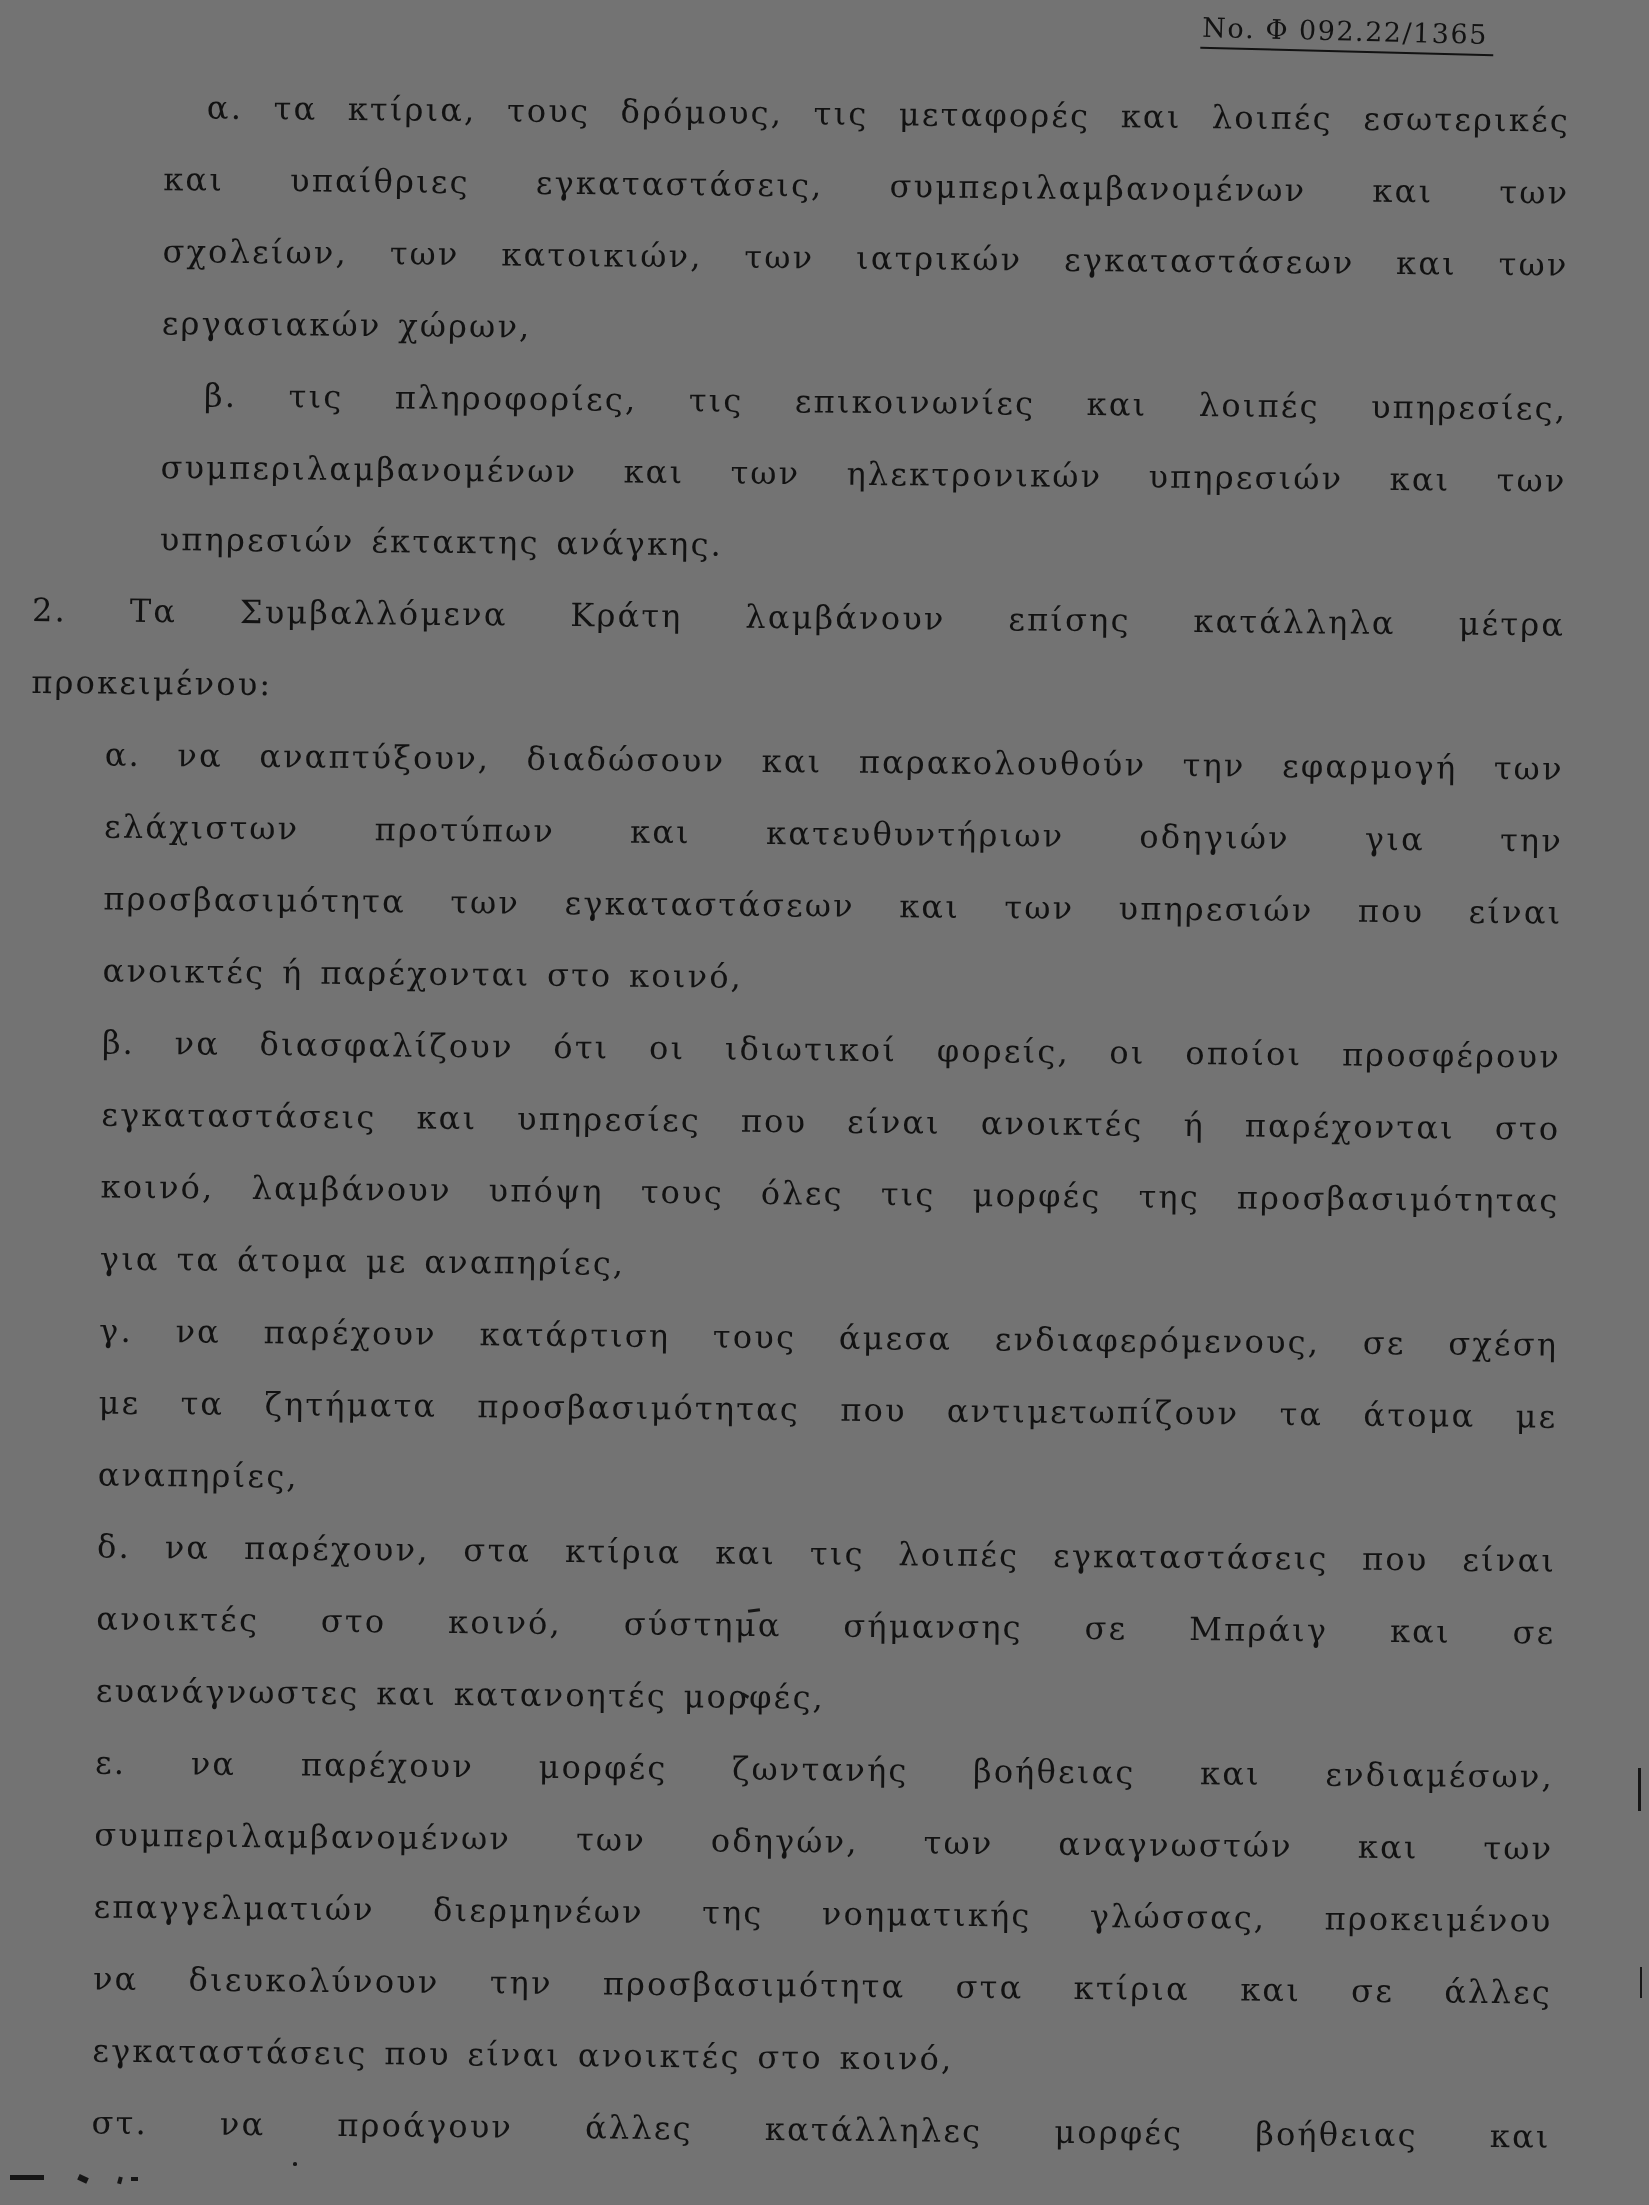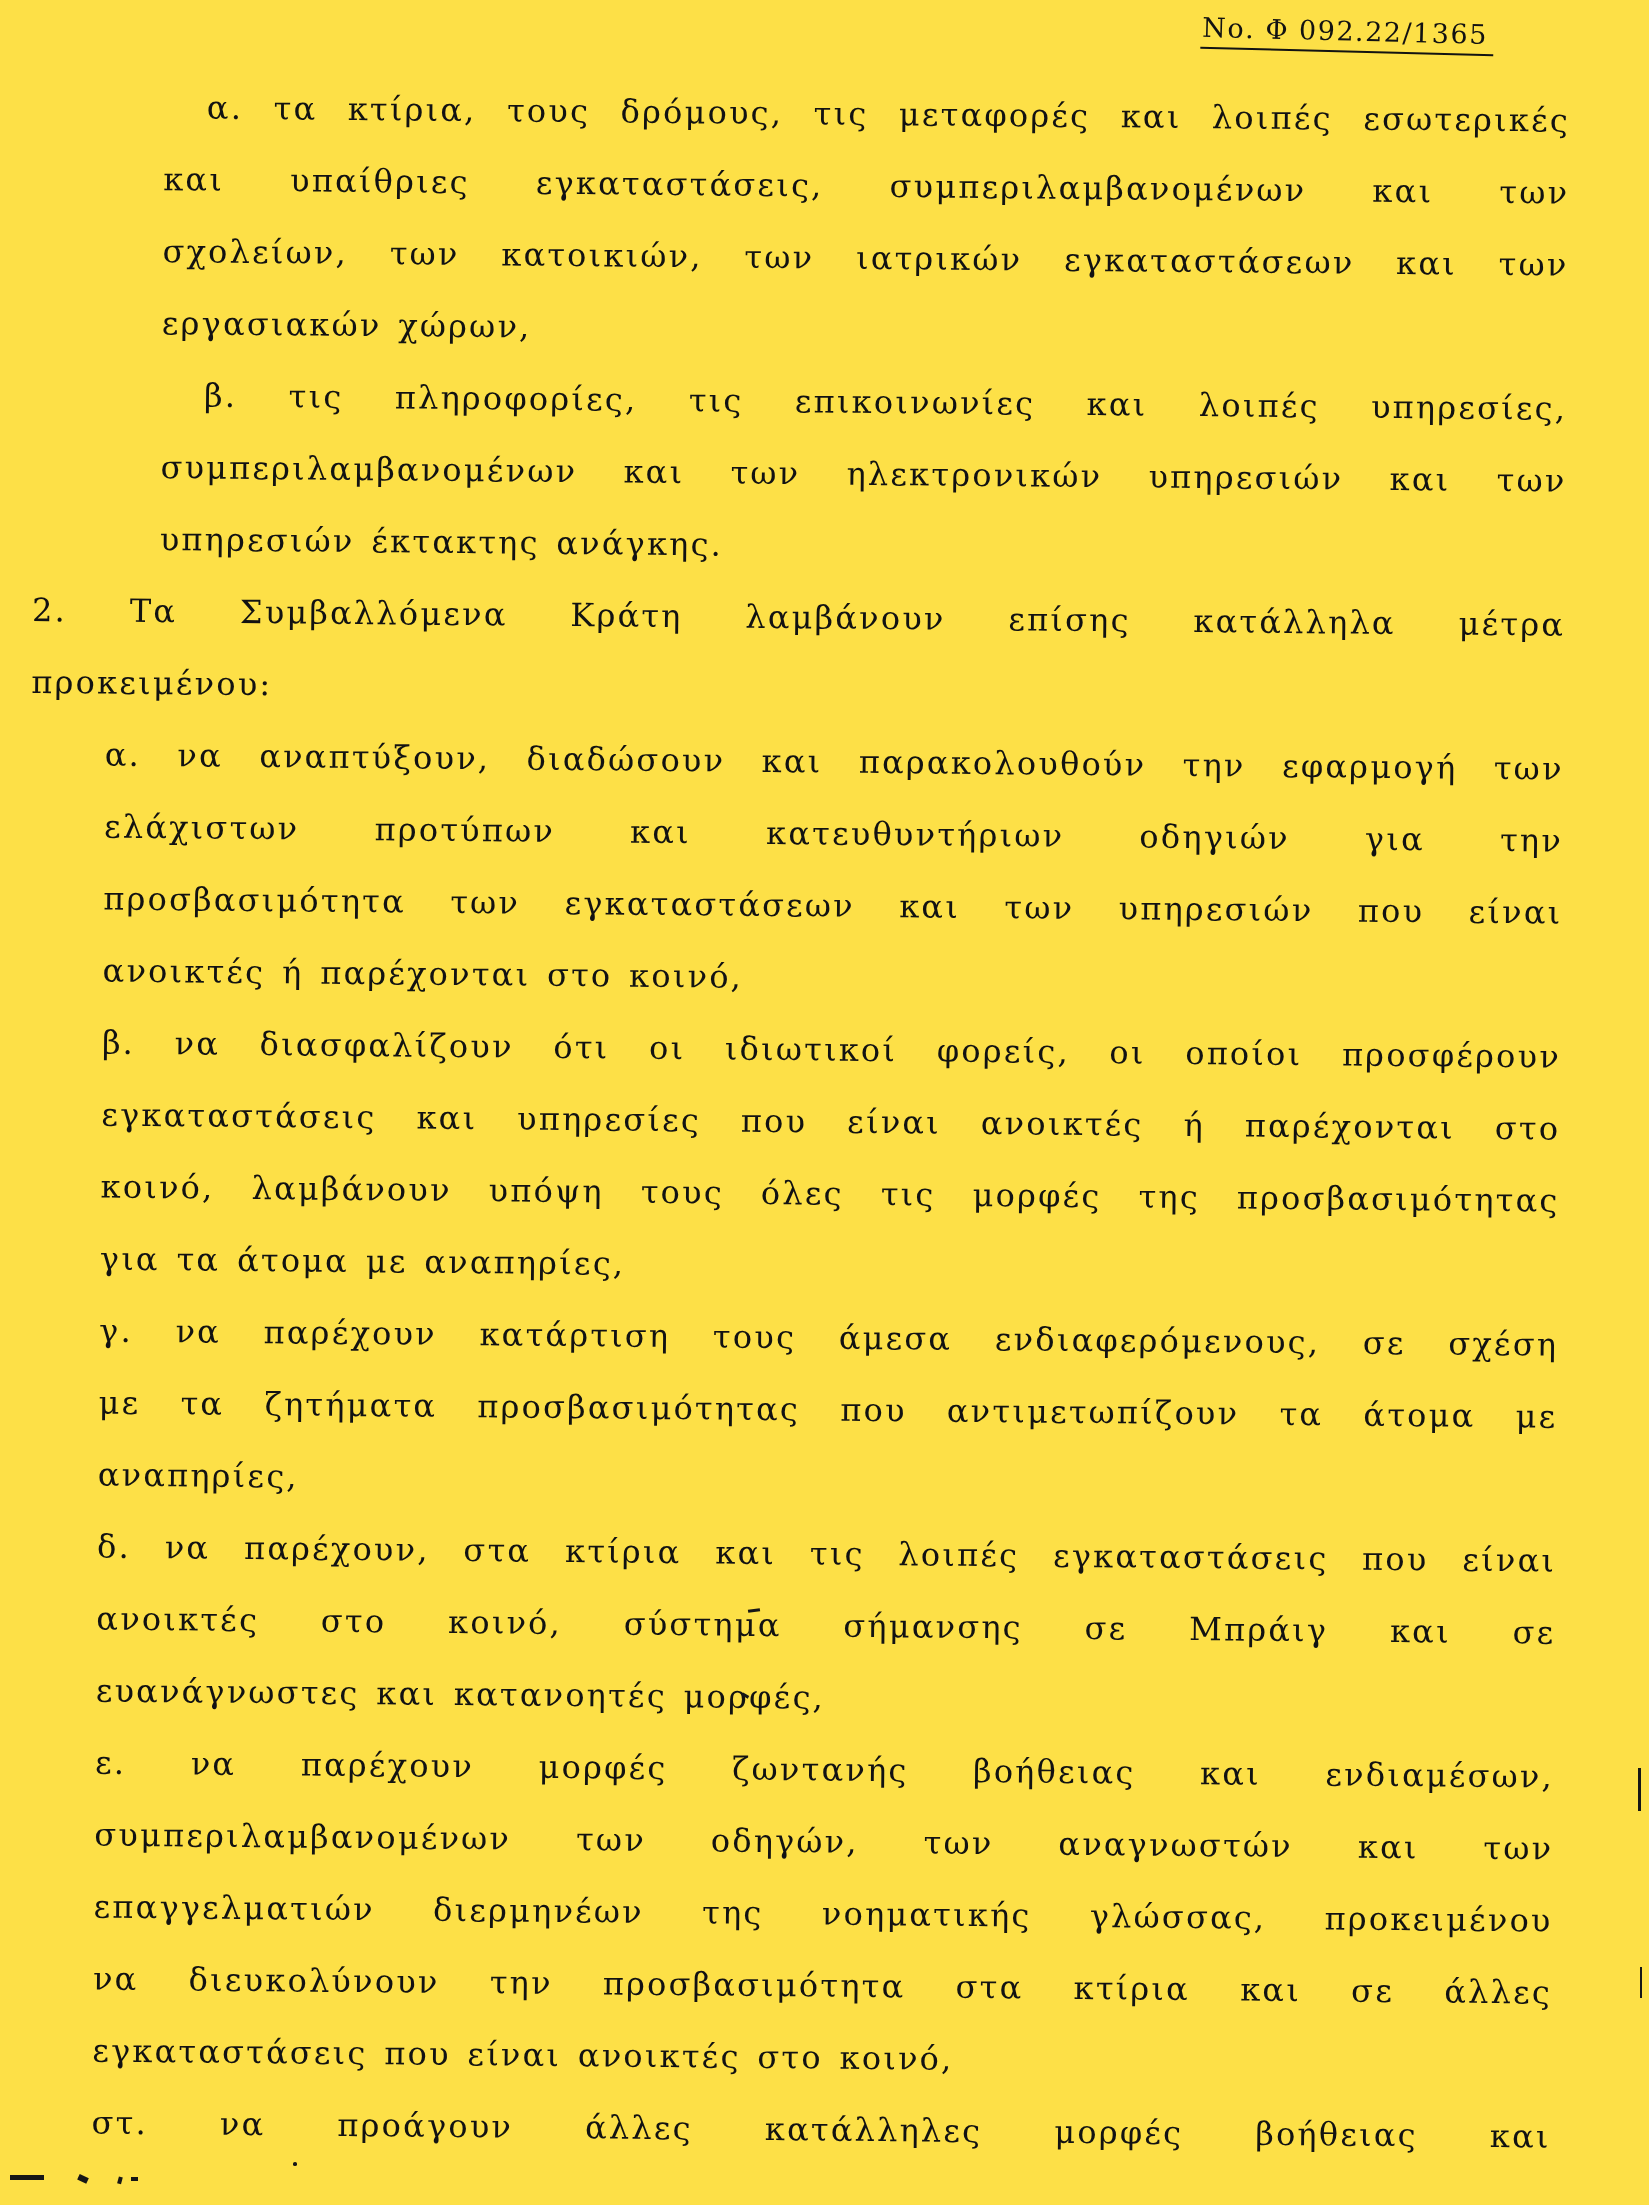--- a/index.html
+++ b/index.html
@@ -1,19 +1,19 @@
 <!DOCTYPE html>
 <html style="font-size:11.8px"><head>
 <meta charset="utf-8">
 <style>
   html,body{margin:0;padding:0;background:#e8e8e8;}
   .page{
     position:relative;
     width:1649px;height:2205px;
-    background:#fde047;
+    background:#737373;
     overflow:hidden;
     font-family:"DejaVu Serif", serif;
     color:#121212;
   }
   
   .rot{
     position:absolute;inset:0;
     transform:rotate(0.55deg);
     transform-origin:44px 103px;
   }

